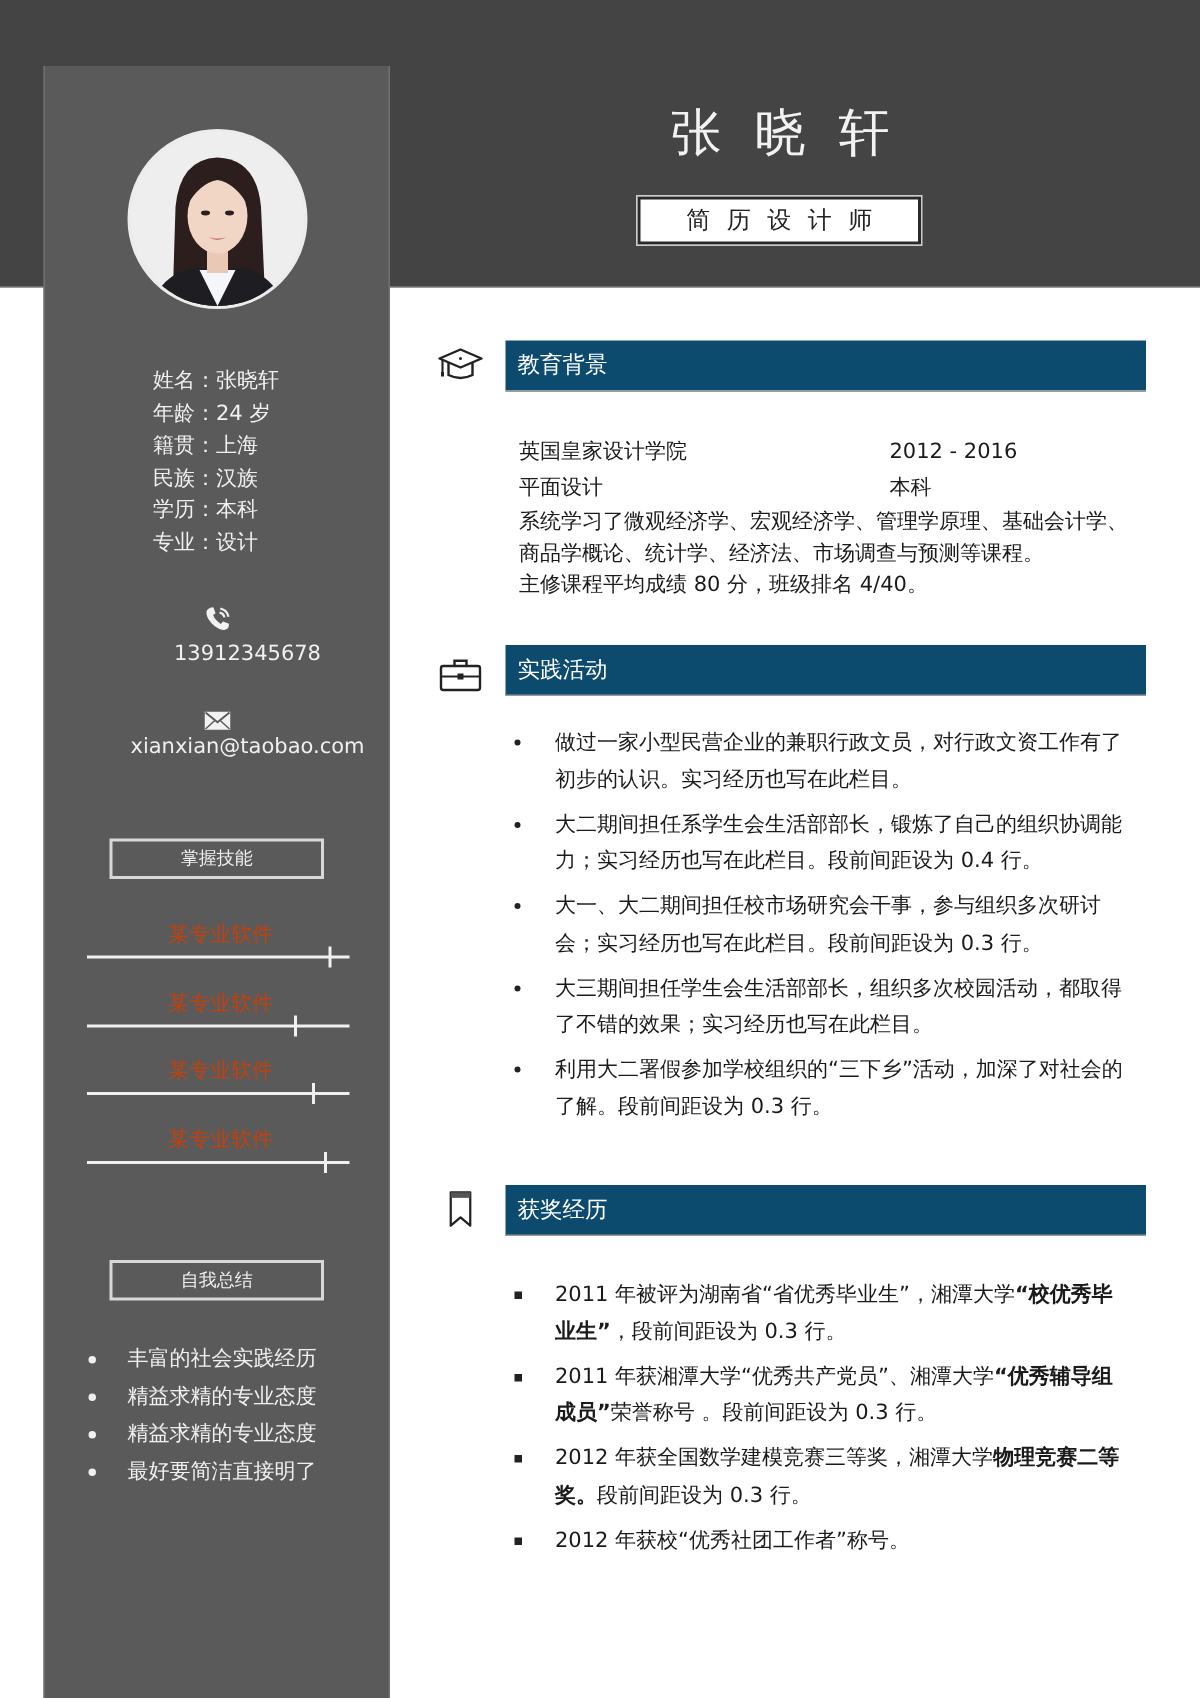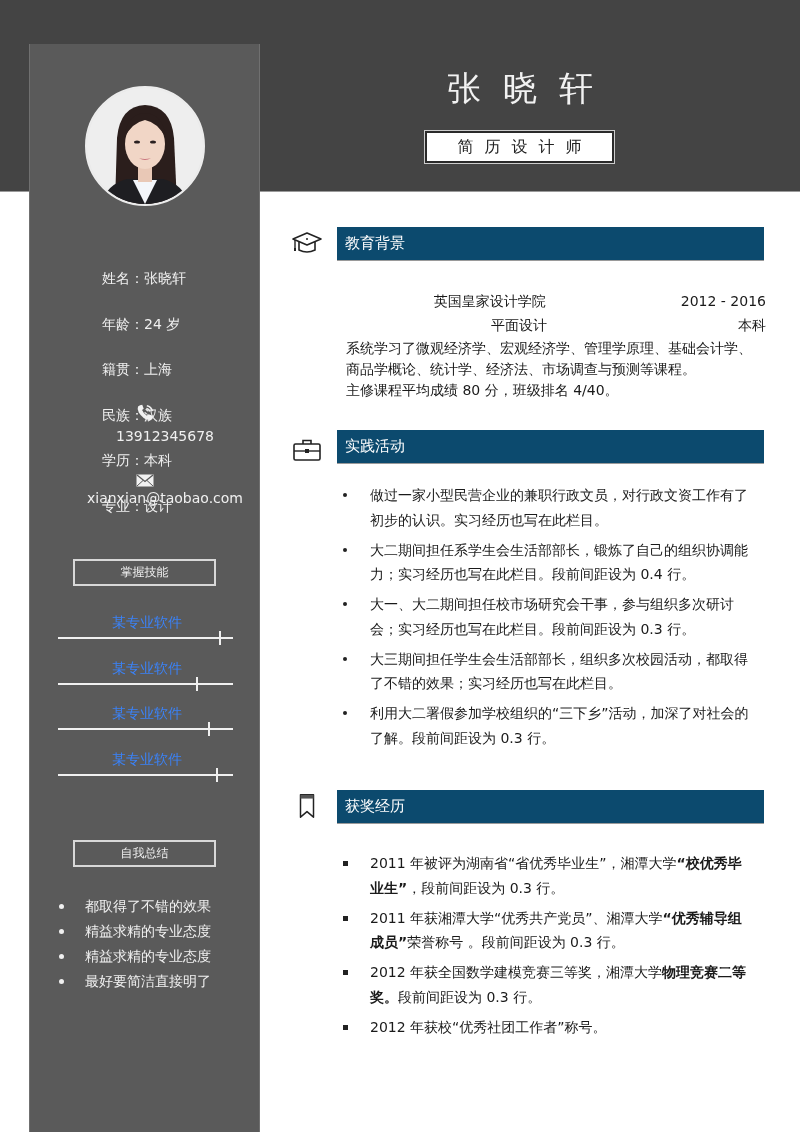--- a/index.html
+++ b/index.html
@@ -9,41 +9,41 @@
   .header-band { position: absolute; left: 0; top: 0; width: 800px; height: 192px; background: #444444; border-bottom: 1px solid #9a9a9a; }
   .sidebar { position: absolute; left: 29px; top: 44px; width: 231px; height: 1088px; background: #5a5a5a; border-left: 1px solid #707070; border-right: 1px solid #707070; }
 
   .photo { position: absolute; left: 85px; top: 86px; width: 120px; height: 120px; border-radius: 50%; background: #e8e8e8; border: 2px solid #ececec; overflow: hidden; }
 
   .name { position: absolute; left: 400px; top: 66px; width: 240px; text-align: center; color: #f2f2f2; font-size: 34px; letter-spacing: 22px; padding-left: 22px; font-weight: 300; }
   .title-box { position: absolute; left: 425px; top: 131px; width: 189px; height: 32px; background: #ffffff; border: 2px solid #2a2a2a; outline: 1px solid #cccccc; display: flex; align-items: center; justify-content: center; }
   .title-box span { font-size: 16px; letter-spacing: 11px; padding-left: 11px; color: #222; }
 
   .info-list { position: absolute; left: 30px; top: 244px; width: 230px; }
-  .info-row { height: 21.6px; font-size: 14px; color: #f0f0f0; line-height: 21.6px; padding-left: 72px; white-space: nowrap; margin-top: 24px; }
+  .info-row { height: 21.6px; font-size: 14px; color: #f0f0f0; line-height: 21.6px; padding-left: 72px; white-space: nowrap; }
 
   .contact { position: absolute; left: 30px; width: 230px; text-align: center; color: #f0f0f0; }
   .contact .txt { font-size: 14px; padding-left: 40px; }
 
   .side-heading { position: absolute; left: 73px; width: 143px; height: 27px; border: 2px solid #d8d8d8; color: #f0f0f0; font-size: 12px; text-align: center; line-height: 23px; }
 
   .skill { position: absolute; left: 30px; width: 230px; }
-  .skill .label { text-align: center; color: #3b82f6; font-size: 14px; padding-left: 4px; }
+  .skill .label { text-align: center; color: #c2410c; font-size: 14px; padding-left: 4px; }
   .skill .bar { position: absolute; left: 28px; top: 23px; width: 175px; height: 2px; background: #f0f0f0; }
   .skill .mark { position: absolute; top: -6px; width: 2px; height: 14px; background: #f0f0f0; }
 
   .summary { position: absolute; left: 30px; top: 894px; width: 230px; }
   .summary .item { position: relative; height: 25px; line-height: 25px; font-size: 14px; color: #f0f0f0; padding-left: 55px; }
   .summary .item::before { content: ""; position: absolute; left: 29px; top: 10px; width: 5px; height: 5px; border-radius: 50%; background: #f0f0f0; }
 
   .sec-icon { position: absolute; left: 290px; width: 34px; height: 26px; }
   .sec-bar { position: absolute; left: 337px; width: 427px; height: 34px; background: #0c4a6e; border-bottom: 1px solid #9a9a9a; color: #ffffff; font-size: 15px; line-height: 33px; padding-left: 8px; }
 
   .edu { position: absolute; left: 346px; top: 289px; width: 420px; font-size: 14px; color: #1a1a1a; }
-  .edu .row { display: flex; height: 24px; line-height: 24px; justify-content: flex-end; }
+  .edu .row { display: flex; height: 24px; line-height: 24px; }
   .edu .row .l { width: 247px; }
   .edu .desc { margin-top: 1px; line-height: 21px; }
 
   .bullets { position: absolute; left: 340px; width: 410px; font-size: 14px; color: #1a1a1a; }
   .bullets .b { position: relative; padding-left: 30px; line-height: 24.5px; margin-bottom: 5.5px; }
   .bullets .b::before { content: ""; position: absolute; left: 3px; top: 10px; width: 4px; height: 4px; border-radius: 50%; background: #222; }
   .bullets.square .b::before { border-radius: 0; width: 5px; height: 5px; }
   .bullets strong { font-weight: bold; }
 </style>
 </head>
@@ -121,21 +121,21 @@
 </div>
 <div class="skill" style="top:751px;">
   <div class="label">某专业软件</div>
   <div class="bar">
       <div class="mark" style="left:158px;"></div>
     </div>
 </div>
 
 <div class="side-heading" style="top:840px;">自我总结</div>
 <div class="summary">
-  <div class="item">都取得了不错的效果</div>
+  <div class="item">丰富的社会实践经历</div>
   <div class="item">精益求精的专业态度</div>
   <div class="item">精益求精的专业态度</div>
   <div class="item">最好要简洁直接明了</div>
 </div>
 
 <svg class="sec-icon" style="top:230px;" viewBox="0 0 34 26">
   <path d="M3 9 L17 3 L31 9 L17 15 Z" fill="none" stroke="#222" stroke-width="1.6" stroke-linejoin="round"></path>
   <path d="M9 12 L9 20 Q17 24 25 20 L25 12" fill="none" stroke="#222" stroke-width="1.6"></path>
   <path d="M5 10 L5 18" stroke="#222" stroke-width="1.4"></path>
   <path d="M4 18 L6 18 L6 21 L4 21 Z" fill="#222"></path>

